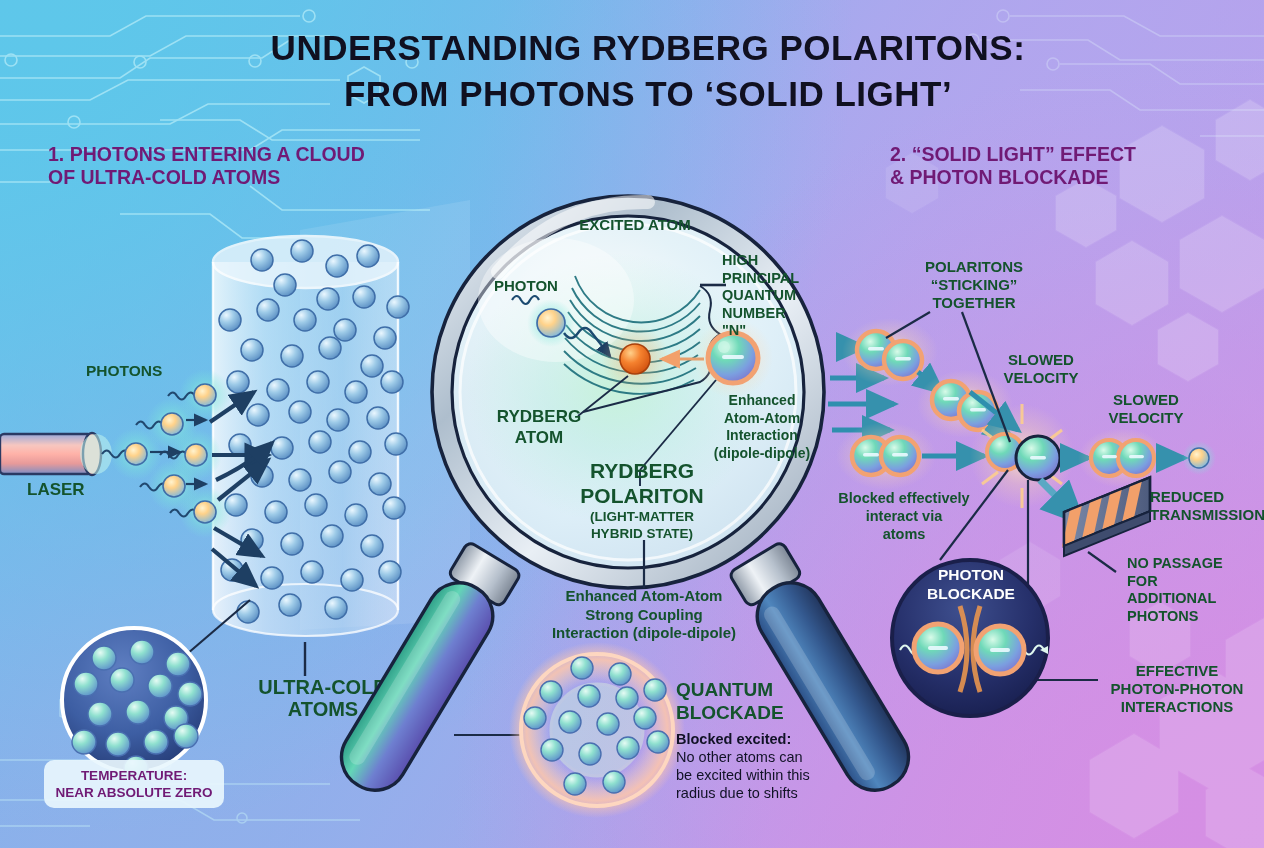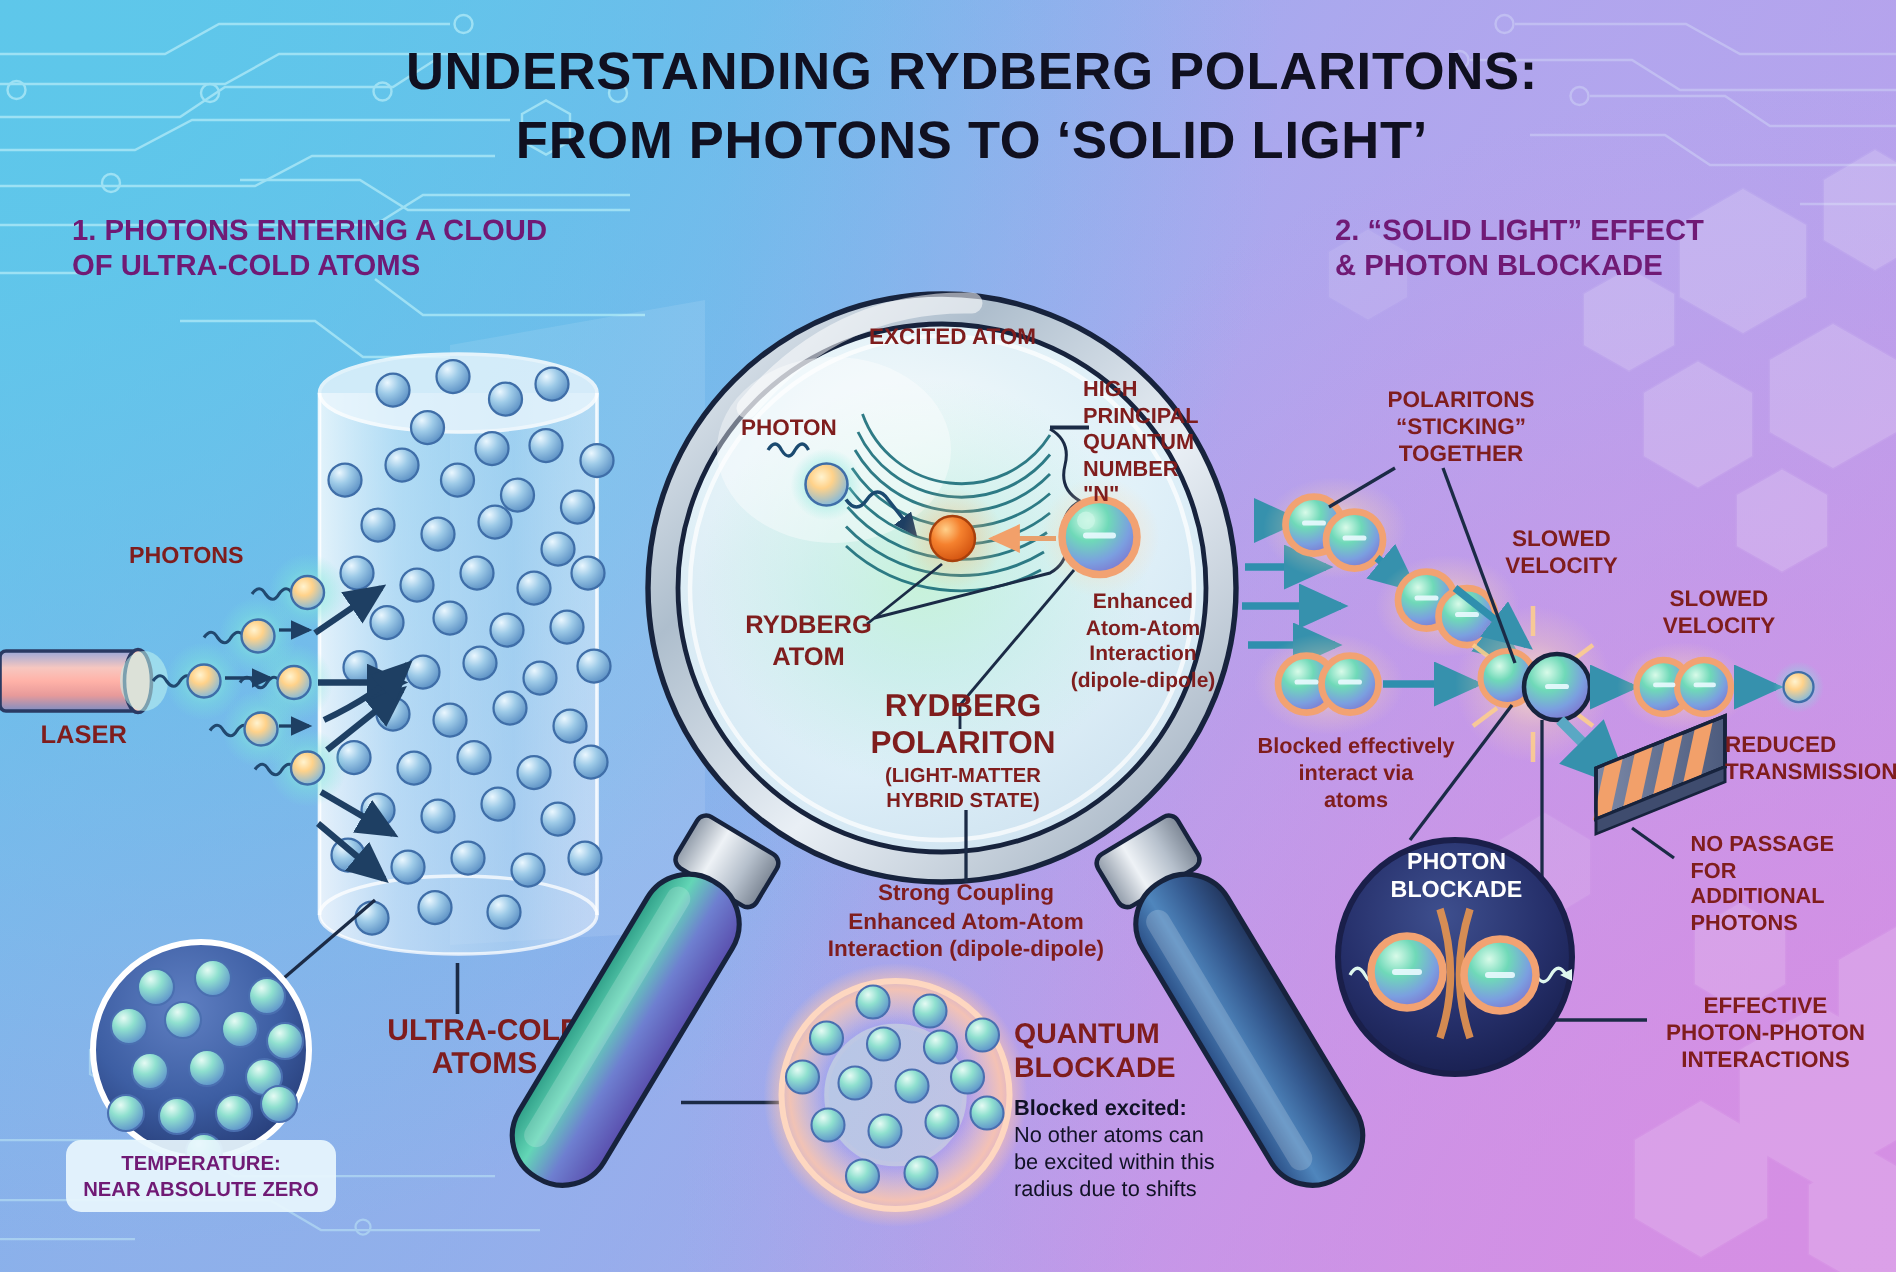--- a/index.html
+++ b/index.html
@@ -27,21 +27,21 @@
     font-size:35px; letter-spacing:.5px;
   }
   #title1 { top:28px;margin-left:16px; }
   #title2 { top:74px;margin-left:16px; }
 
   .section-hd {
     position:absolute; text-align:left; font-weight:bold;
     font-size:19.5px; color:#701a75; line-height:23px; text-transform:uppercase;
   }
 
-  .lbl { position:absolute; font-weight:bold; color:#7f1d1d; }
+  .lbl { position:absolute; font-weight:bold; color:#14532d; }
   .lbl.caps { text-transform:uppercase; }
   .white { color:#ffffff; }
 
   svg { position:absolute; left:0; top:0; overflow:visible; }
 </style>
 </head>
 <body>
 
 <div id="stage">
   <div class="bg-grad"></div>
@@ -495,22 +495,22 @@
   </div>
 
   <div class="lbl caps" style="left:548px; top:458px; width:188px; text-align:center; font-size:21px; line-height:25px;">
     <div>RYDBERG</div>
     <div>POLARITON</div>
     <div style="font-size:13.5px; line-height:16.5px; margin-top:1px;">(LIGHT-MATTER</div>
     <div style="font-size:13.5px; line-height:16.5px;">HYBRID STATE)</div>
   </div>
 
   <div class="lbl" style="left:524px; top:587px; width:240px; text-align:center; font-size:15px; line-height:18.5px;">
+    <div>Enhanced Atom-Atom</div>
     <div>Strong Coupling</div>
-    <div>Enhanced Atom-Atom</div>
     <div>Interaction (dipole-dipole)</div>
   </div>
 
   <svg width="1264" height="848">
     <circle cx="597" cy="730" r="88" fill="url(#qbGlow)"></circle>
     <circle cx="597" cy="730" r="76" fill="none" stroke="#ffd8c0" stroke-width="4" opacity=".95"></circle>
     <circle cx="597" cy="730" r="46" fill="#cfeee0" opacity=".45" stroke="#d9f0dc" stroke-width="3"></circle>
     <g stroke="#4a6fb0" stroke-width="1.4">
       <circle cx="582" cy="668" r="11" fill="url(#mintG)"></circle>
         <circle cx="620" cy="674" r="11" fill="url(#mintG)"></circle>

